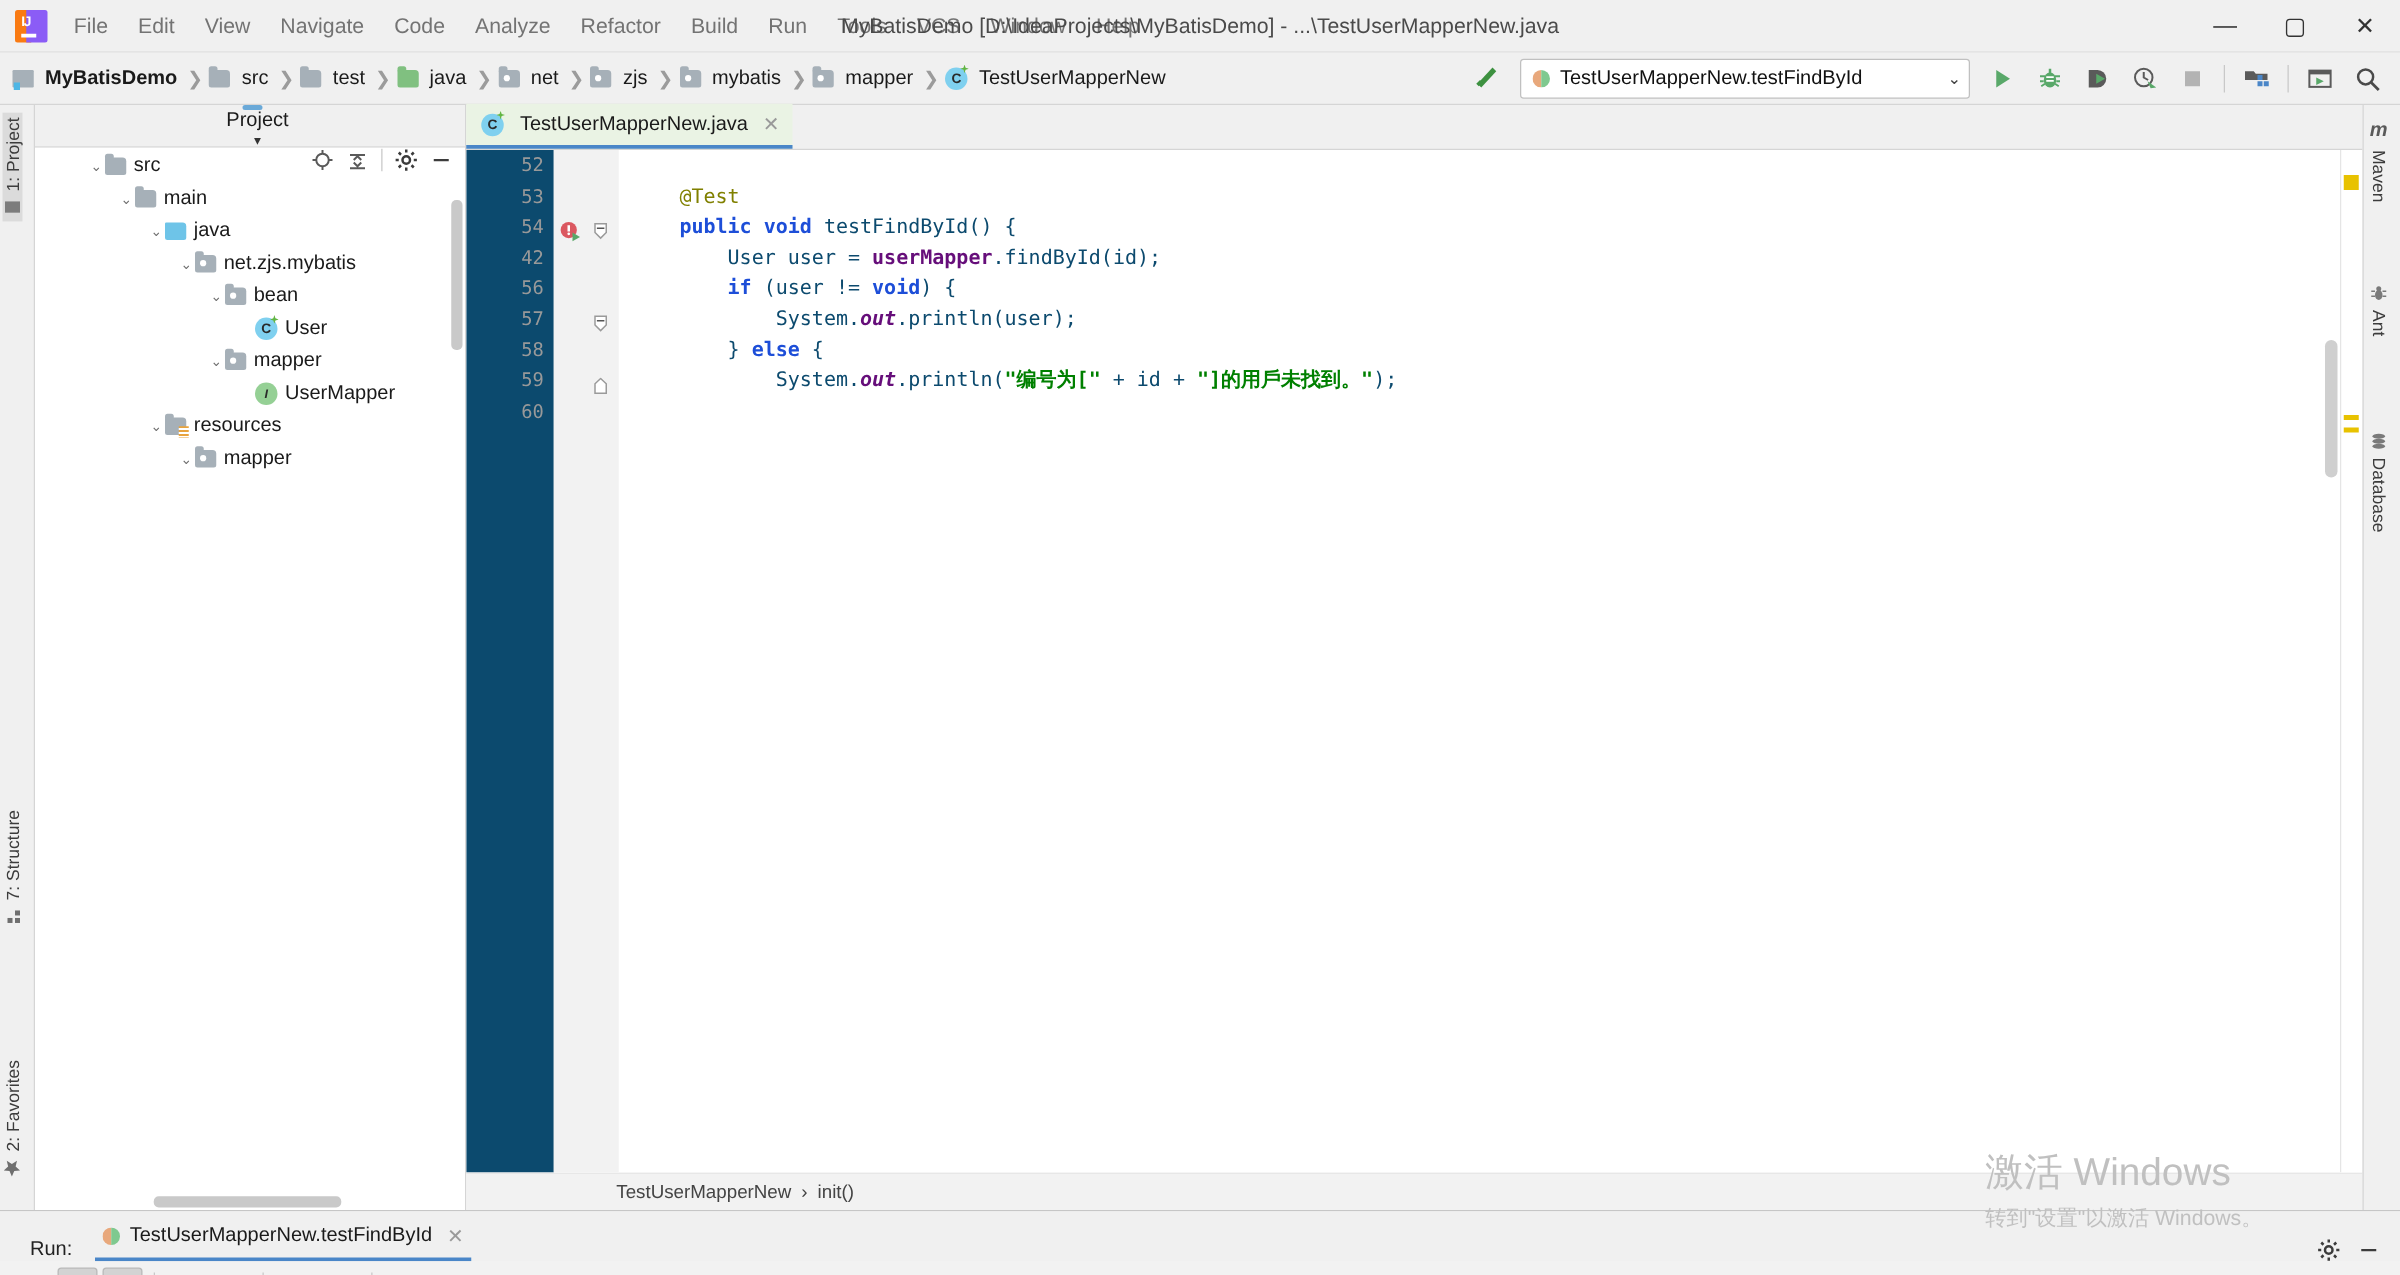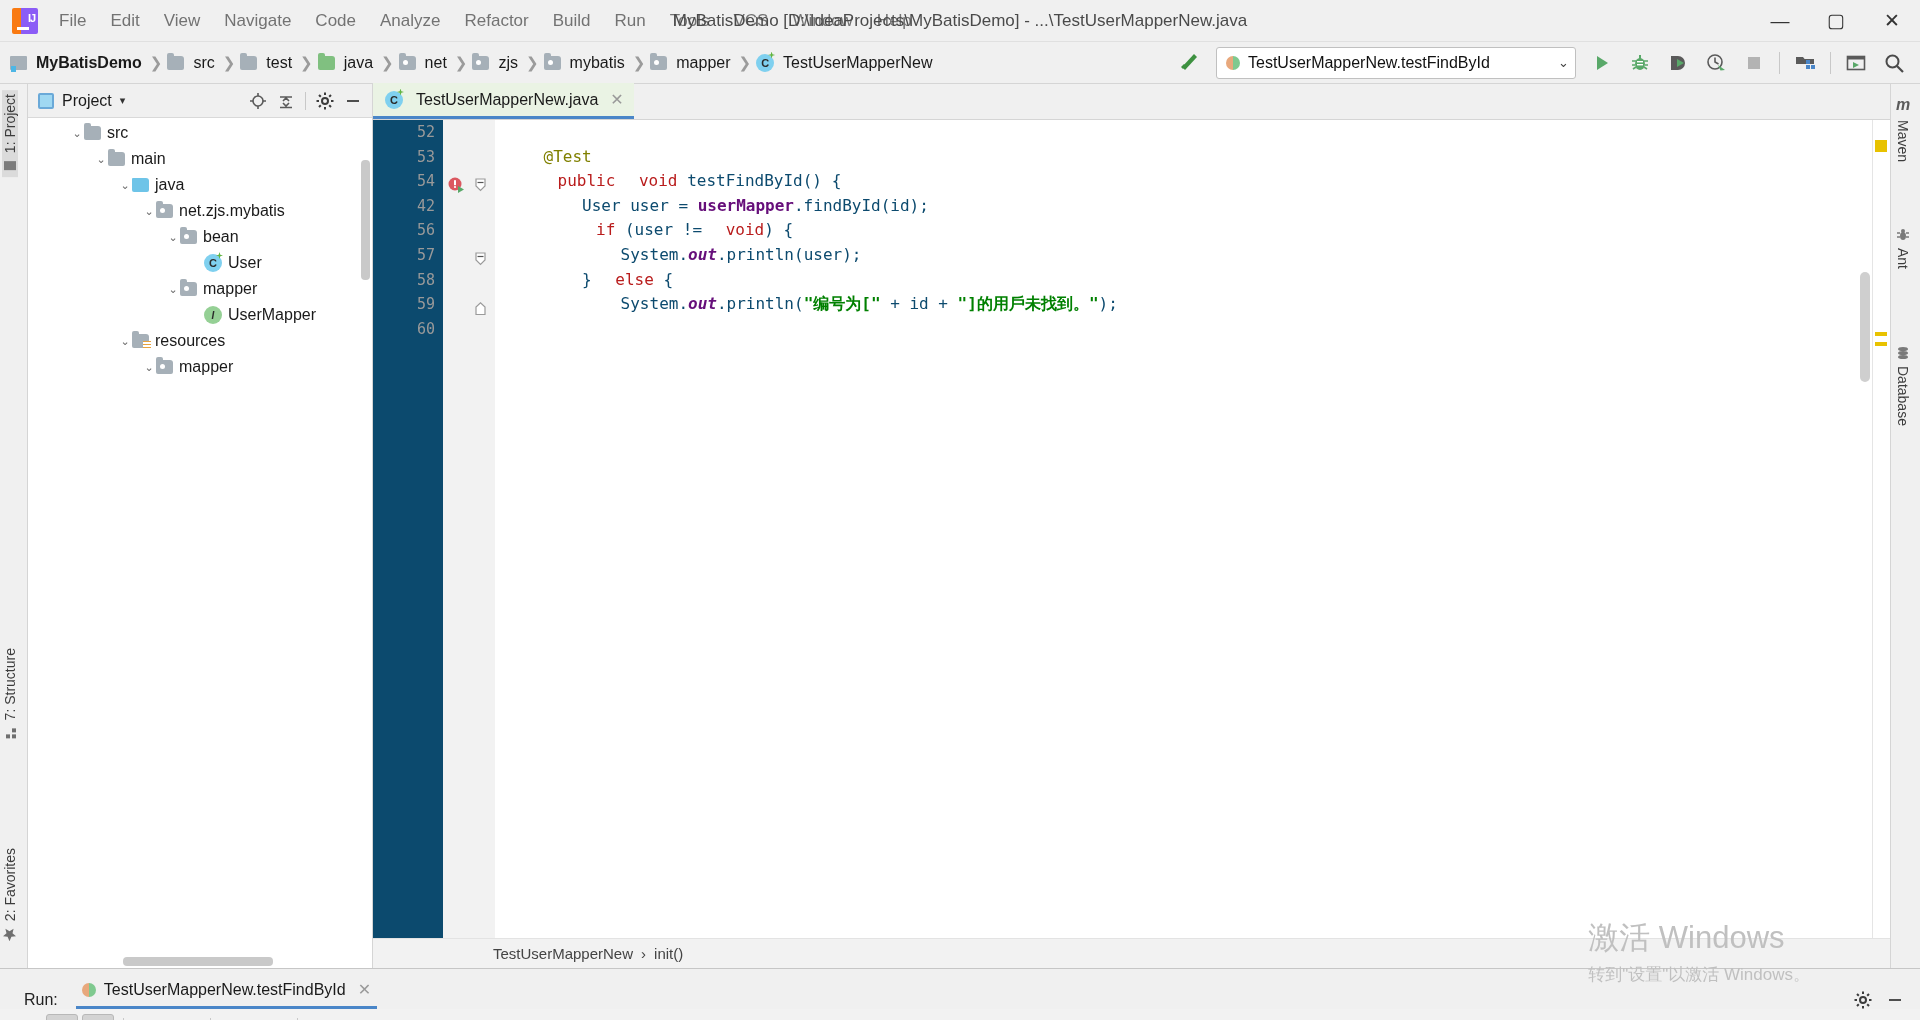--- a/index.html
+++ b/index.html
@@ -13,21 +13,21 @@
   }
 
   
   #titlebar {
     height:42px; background:#f0f0f0; display:flex; align-items:center;
     border-bottom:1px solid #e0e0e0; position:relative;
   }
   .app-logo { width:26px; height:26px; margin:0 10px 0 12px; position:relative; flex:none; }
   .app-logo .sq1 { position:absolute; left:0; top:0; width:13px; height:26px; background:#f97a12; border-radius:2px 0 0 2px;}
   .app-logo .sq2 { position:absolute; left:9px; top:0; width:17px; height:26px; background:#8b5cf6; border-radius:0 2px 2px 0;}
-  .app-logo .ij { position:absolute; left:16px; top:4px; color:#fff; font-size:11px; font-weight:bold; letter-spacing:-1px;}
+  .app-logo .ij { position:absolute; left:5px; top:4px; color:#fff; font-size:11px; font-weight:bold; letter-spacing:-1px;}
   .app-logo .bar { position:absolute; left:5px; bottom:4px; width:12px; height:3px; background:#fff;}
   .menu { display:flex; align-items:center; gap:2px; }
   .menu-item {
     padding:4px 11px; font-size:17px; color:#737373; cursor:default; white-space:nowrap;
   }
   #window-title {
     position:absolute; left:0; right:0; text-align:center; font-size:17px; color:#4a4a4a;
     pointer-events:none;
   }
   .win-btns { margin-left:auto; display:flex; height:100%; z-index:3; }
@@ -81,21 +81,21 @@
   .vstrip.right { border-right:none; border-left:1px solid #d5d5d5; width:30px;}
   .vtab {
     position:absolute; writing-mode:vertical-rl; font-size:14px; color:#3c3c3c;
     display:flex; align-items:center; gap:6px; white-space:nowrap; padding:4px 0;
   }
   .vtab.sel { background:#dbdbdb; }
   .vtab.rl { writing-mode:vertical-rl; transform:rotate(180deg); }
 
   
   #projpanel { width:345px; background:#fff; display:flex; flex-direction:column; flex:none; border-right:1px solid #d5d5d5;}
-  #projhdr { height:34px; background:#f0f0f0; display:flex; align-items:center; padding:0 6px 0 10px; border-bottom:1px solid #d9d9d9;}
+  #projhdr { height:34px; background:#f0f0f0; display:flex; align-items:center; padding:0 6px 0 10px; border-bottom:1px solid #d9d9d9;flex-direction:column;}
   #projhdr .ttl { font-size:16px; margin-left:8px; }
   #projhdr .caret { margin-left:8px; font-size:11px; color:#333;}
   #projhdr .acts { margin-left:auto; display:flex; align-items:center; gap:10px; padding-right:4px;}
   .sq-icon { width:16px;height:16px;border:2px solid #6aa9d8; background:#9fd8f2; border-radius:2px;}
   #projtree { flex:1; overflow:hidden; position:relative; padding-top:2px;}
   .trow { display:flex; align-items:center; height:26px; font-size:16px; white-space:nowrap; padding-right:6px;}
   .arrow { width:14px; text-align:center; color:#6a6a6a; font-size:11px; flex:none;}
   .ficon.res { background:#a6b0b8; border-radius:1px 3px 2px 2px;}
   .ficon.res::before{content:"";position:absolute;left:0;top:-3px;width:7px;height:4px;background:#a6b0b8;border-radius:2px 2px 0 0;}
   .ficon.res::after{content:"";position:absolute;right:-2px;bottom:-2px;width:8px;height:9px;
@@ -108,21 +108,21 @@
   #tabbar { height:36px; background:#f0f0f0; display:flex; align-items:flex-end; border-bottom:1px solid #d5d5d5;}
   .etab { height:36px; display:flex; align-items:center; padding:0 10px 0 12px; background:#eaf3e4;
           border-bottom:3px solid #4a86c8; font-size:16px; gap:7px;}
   .etab .x { color:#999; font-size:16px; margin-left:5px;}
   #editorbody { flex:1; display:flex; background:#fff; position:relative; overflow:hidden;}
   .gutter { width:70px; background:#0c4a6e; text-align:right; padding-right:8px; flex:none; position:relative;}
   .gline { height:24.6px; line-height:24.6px; font-size:15px; color:#999; font-family:"DejaVu Sans Mono",monospace;}
   .markcol { width:52px; background:#f2f2f2; flex:none; position:relative;}
   .codearea { flex:1; padding-left:10px; position:relative; overflow:hidden;}
   .cline { height:24.6px; line-height:24.6px; font-size:16px; white-space:pre; font-family:"DejaVu Sans Mono",monospace;}
-  .kw { color:#b91c1c; font-weight:normal;margin-left:14px; }
+  .kw { color:#1d4ed8; font-weight:bold; }
   .ann { color:#808000; }
   .num { color:#0000ff; }
   .fld { color:#660e7a; font-weight:bold; }
   .stat { color:#660e7a; font-style:italic; font-weight:bold; }
   .str { color:#008000; font-weight:bold; }
   .plain { color:#0c4a6e; }
   #breadcrumbbar { height:30px; background:#f2f2f2; display:flex; align-items:center; padding-left:120px;
       font-size:15px; color:#444; border-top:1px solid #e3e3e3; gap:8px;}
   .err-stripe { position:absolute; right:0; top:0; width:18px; height:100%; background:#fff; border-left:1px solid #e5e5e5;}
   .stripe-mark { position:absolute; right:3px; width:12px; height:12px; background:#e8c200;}

